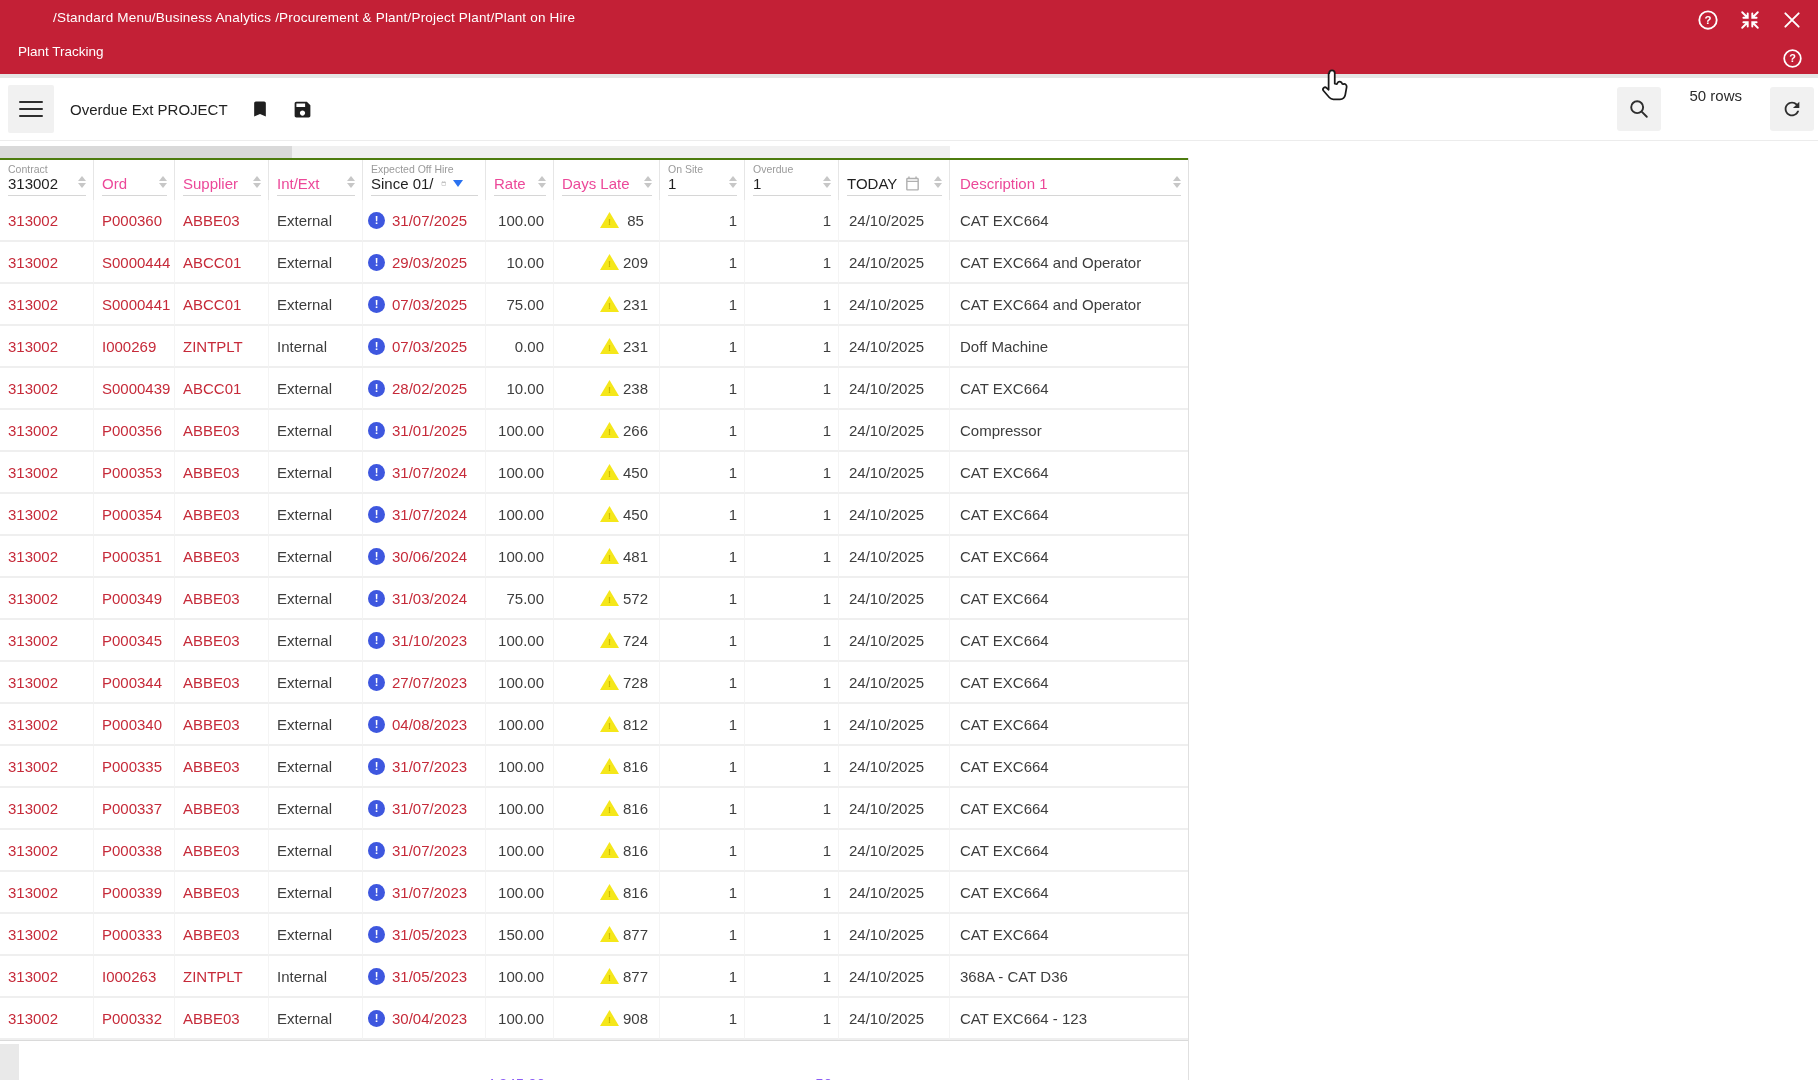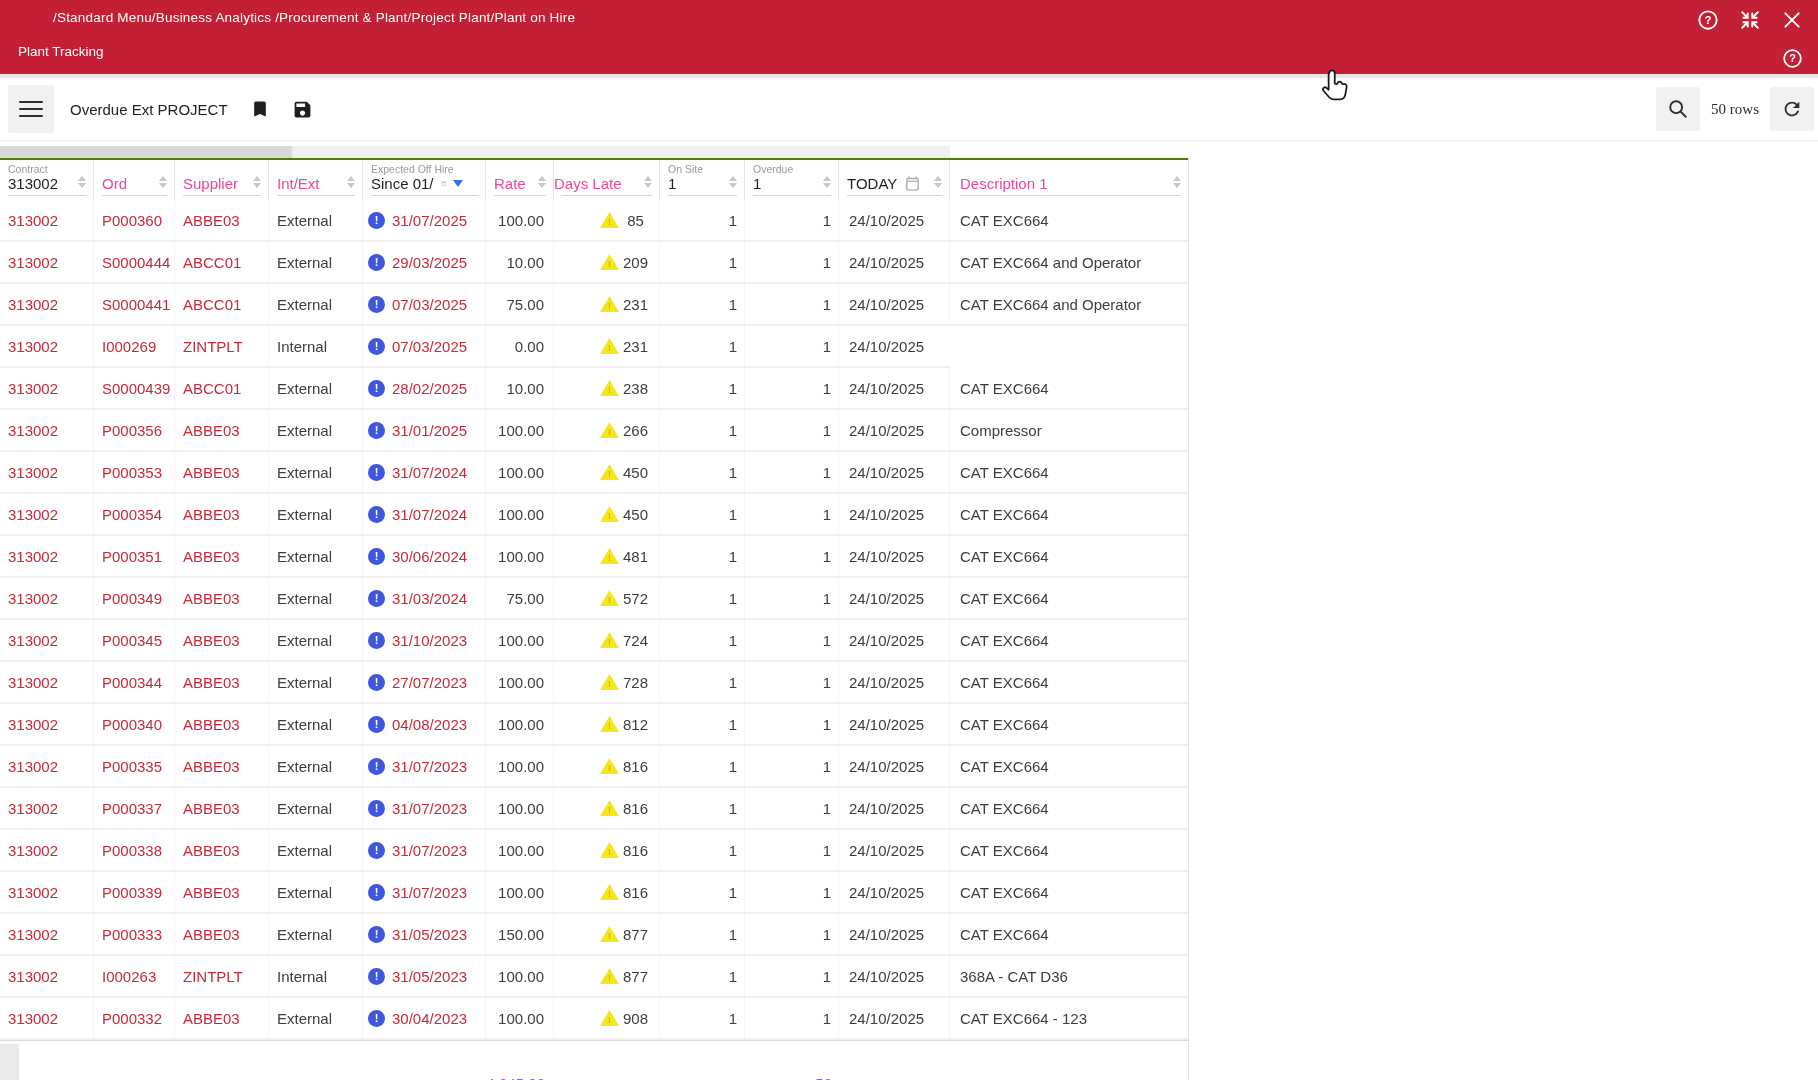--- a/index.html
+++ b/index.html
@@ -18,21 +18,21 @@
   .toolbar { height:67px; background:#fff; border-top:4px solid #e5e5e5; border-bottom:1px solid #ececec;
              display:flex; align-items:center; position:relative; }
   .btn-sq { width:46px; height:48px; background:#f1f1f1; border-radius:2px;
             display:flex; align-items:center; justify-content:center; cursor:pointer; }
   .btn-sq.small { width:44px; height:44px; border-radius:3px; }
   .hamburger { margin-left:8px; }
   .hamburger .bars { width:24px; }
   .hamburger .bars div { height:2.6px; background:#2e2e2e; margin:4.6px 0; border-radius:1px; }
   .view-title { margin-left:16px; font-size:15px; color:#222; }
   .tb-icon { margin-left:22px; cursor:pointer; display:flex; align-items:center; }
-  .toolbar-right { position:absolute; right:4px; display:flex; align-items:center; gap:11px;font-family:Liberation Serif, serif; }
+  .toolbar-right { position:absolute; right:4px; display:flex; align-items:flex-start; gap:28px; }
   .rows-label { font-size:15px; color:#2b2b2b; }
 
   
   .cursor { position:absolute; left:1318px; top:68px; z-index:50; pointer-events:none; }
 
   
   .table-wrap { width:1189px; position:relative; }
   .hscroll { margin-top:5px; width:950px; height:12px; background:#f0f0f0; position:relative; }
   .hscroll .thumb { position:absolute; left:0; top:0; width:292px; height:12px; background:#d9d9d9; }
 
@@ -231,21 +231,21 @@
       <div class="fcell c-rate">
         <div class="fctrl placeholder">Rate</div>
         <div class="fline"></div>
         <span class="sort">
             <i class="up"></i>
             <i class="dn"></i>
           </span>
       </div>
 
       <div class="fcell c-dayslate">
-        <div class="fctrl placeholder" style="padding-left:0;left:0;margin-top:16px;">Days Late</div>
+        <div class="fctrl placeholder" style="padding-left:0;left:8px;margin-top:16px;">Days Late</div>
         <div class="fline"></div>
         <span class="sort">
             <i class="up"></i>
             <i class="dn"></i>
           </span>
       </div>
 
       <div class="fcell c-onsite">
         <span class="flabel">On Site</span>
         <div class="fctrl">1</div>
@@ -361,20 +361,21 @@
       <span class="link">07/03/2025</span>
     </div>
     <div class="td c-rate num">0.00</div>
     <div class="td c-dayslate">
       <span class="warn-icon"></span>
       <span class="dl-num">231</span>
     </div>
     <div class="td c-onsite num">1</div>
     <div class="td c-overdue num">1</div>
     <div class="td c-today">24/10/2025</div>
+    <div class="td c-desc">Doff Machine</div>
   </div>
 
   <div class="tr">
     <div class="td c-contract link">313002</div>
     <div class="td c-ord link">S0000439</div>
     <div class="td c-supplier link">ABCC01</div>
     <div class="td c-intext">External</div>
     <div class="td c-eoh">
       <span class="info-icon">!</span>
       <span class="link">28/02/2025</span>

